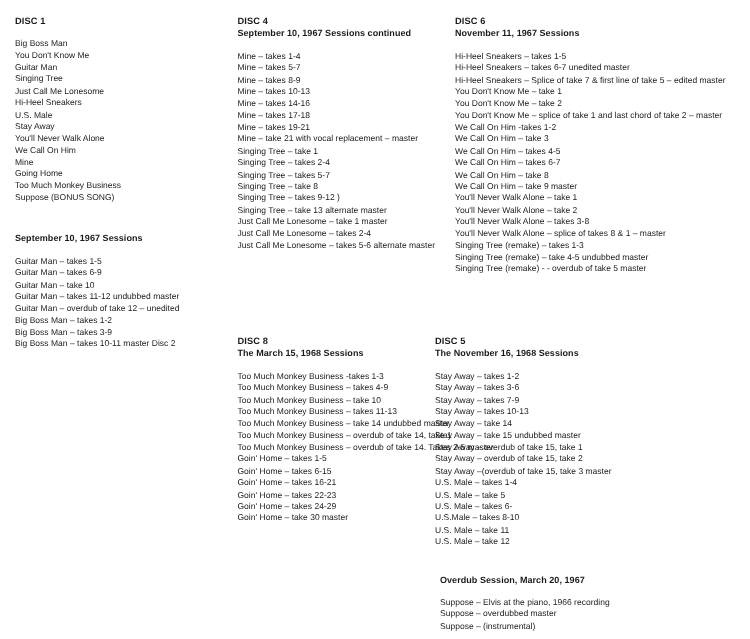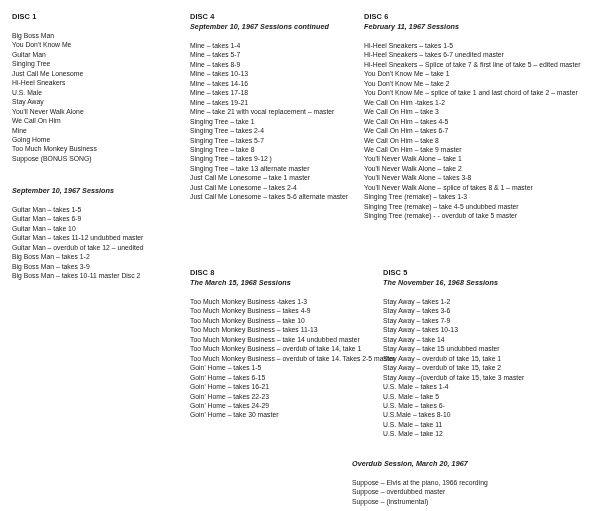--- a/index.html
+++ b/index.html
@@ -26,21 +26,20 @@
   .disc-title {
     font-size: 7.4px;
     font-weight: bold;
     line-height: 10px;
     letter-spacing: 0.1px;
     white-space: nowrap;
   }
   .session-title {
     font-size: 7.2px;
     font-weight: bold;
-    font-style: italic;
     line-height: 10px;
     letter-spacing: 0.05px;
     white-space: nowrap;
   }
   .track-list {
     list-style: none;
     margin: 0;
     padding: 0;
   }
   .track-list li {
@@ -50,21 +49,21 @@
     letter-spacing: 0.01px;
   }
   .gap-md { height: 9px; }
 
   
   #col1-disc1      { left: 12px;  top: 12px;  }
   #col1-sess2      { left: 12px;  top: 166px; margin-top: 20px; }
   #col2-disc2      { left: 190px; top: 12px;  }
   #col2-disc4      { left: 190px; top: 268px; }
   #col3-disc3      { left: 364px; top: 12px;  }
-  #col3-disc5      { left: 383px; top: 268px; }
+  #col3-disc5      { left: 348px; top: 268px; }
   #col3-overdub    { left: 352px; top: 459px; }
 </style>
 </head>
 <body>
 
 <div class="page">
 
   <div class="block" id="col1-disc1">
     <div class="disc-title">DISC 1</div>
     <div class="gap-md"></div>
@@ -142,21 +141,21 @@
       <li>Goin' Home – takes 6-15</li>
       <li>Goin' Home – takes 16-21</li>
       <li>Goin' Home – takes 22-23</li>
       <li>Goin' Home – takes 24-29</li>
       <li>Goin' Home – take 30 master</li>
     </ul>
   </div>
 
   <div class="block" id="col3-disc3">
     <div class="disc-title">DISC 6</div>
-    <div class="session-title">February 11, 1967 Sessions</div>
+    <div class="session-title">November 11, 1967 Sessions</div>
     <div class="gap-md"></div>
     <ul class="track-list">
       <li>Hi-Heel Sneakers – takes 1-5</li>
       <li>Hi-Heel Sneakers – takes 6-7 unedited master</li>
       <li>Hi-Heel Sneakers – Splice of take 7 &amp; first line of take 5 – edited master</li>
       <li>You Don't Know Me – take 1</li>
       <li>You Don't Know Me – take 2</li>
       <li>You Don't Know Me – splice of take 1 and last chord of take 2 – master</li>
       <li>We Call On Him -takes 1-2</li>
       <li>We Call On Him – take 3</li>

